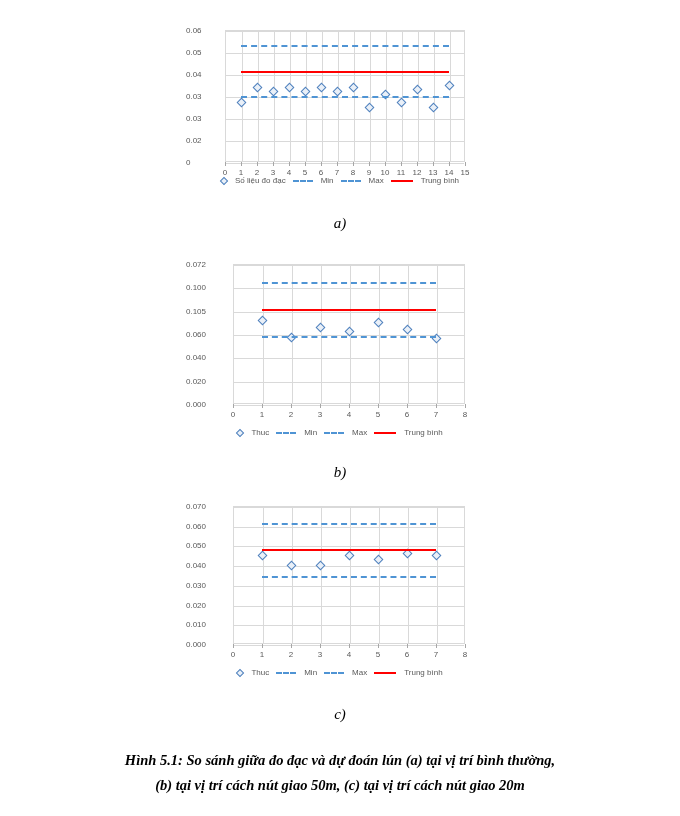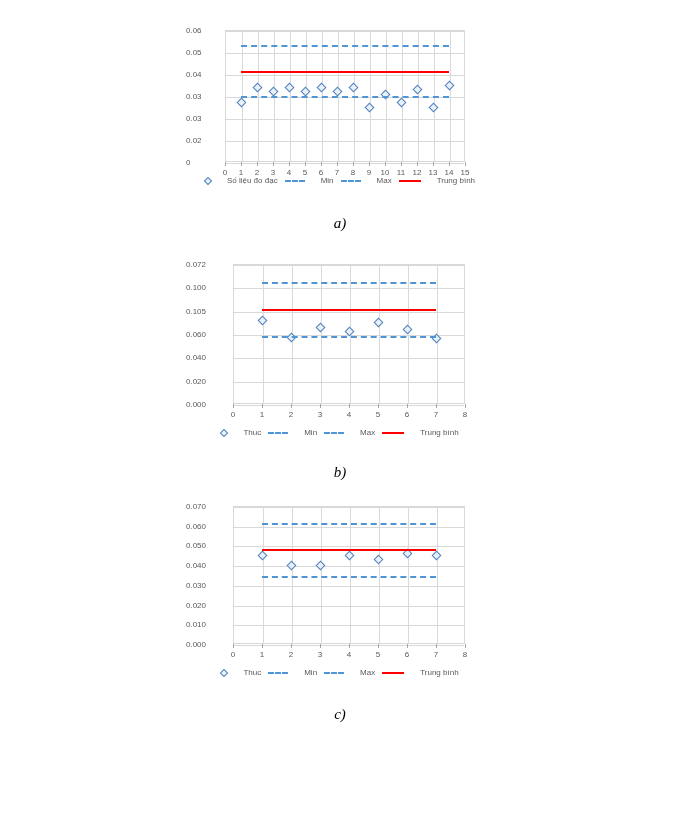--- a/index.html
+++ b/index.html
@@ -31,21 +31,21 @@
           border:1px solid #4f81bd;background:#eaf0f8;
           transform:rotate(45deg);box-sizing:border-box;}
 
   .hline-solid{position:absolute;height:2px;background:#ff0000;}
   .hline-dash{position:absolute;height:0;border-top:2px dashed #4f94d4;}
 
   
   .legend{position:absolute;display:flex;align-items:center;justify-content:center;
           gap:7px;font-size:8px;color:#595959;white-space:nowrap;width:100%;
           font-family:"Liberation Sans", sans-serif;}
-  .legend-item{display:flex;align-items:center;gap:16px;}
+  .legend-item{display:flex;align-items:center;gap:8px;}
   .legend-label{font-size:8px;color:#595959;}
   .lg-marker{width:6px;height:6px;border:1px solid #4f81bd;background:#eaf0f8;
              transform:rotate(45deg);box-sizing:border-box;display:inline-block;}
   .lg-dash{width:20px;height:0;border-top:2px dashed #4f94d4;display:inline-block;}
   .lg-solid{width:22px;height:2px;background:#ff0000;display:inline-block;}
 
   .subcaption{position:absolute;width:680px;text-align:center;
               font-family:"Liberation Serif", serif;font-style:italic;
               font-size:15px;color:#000;}
 
@@ -314,15 +314,17 @@
         </div>
         <div class="legend-item">
           <span class="lg-solid"></span>
           <span class="legend-label">Trung bình</span>
         </div>
       </div>
   </div>
   <div class="subcaption" style="top:706px;left:0;">c)</div>
 
   <div class="caption" style="top:748px;">
+    <span class="caption-line">Hình 5.1: So sánh giữa đo đạc và dự đoán lún (a) tại vị trí bình thường,</span>
+    <span class="caption-line">(b) tại vị trí cách nút giao 50m, (c) tại vị trí cách nút giao 20m</span>
   </div>
 
 </div>
 
 </body></html>

